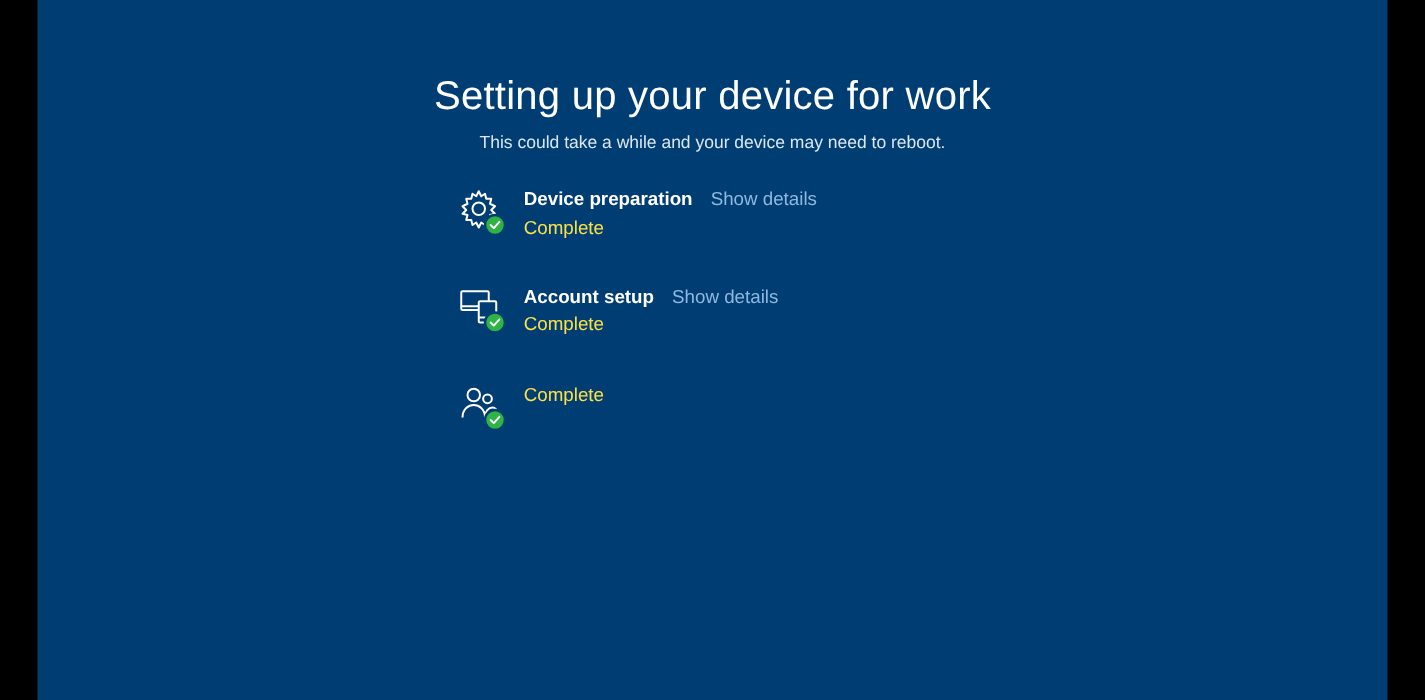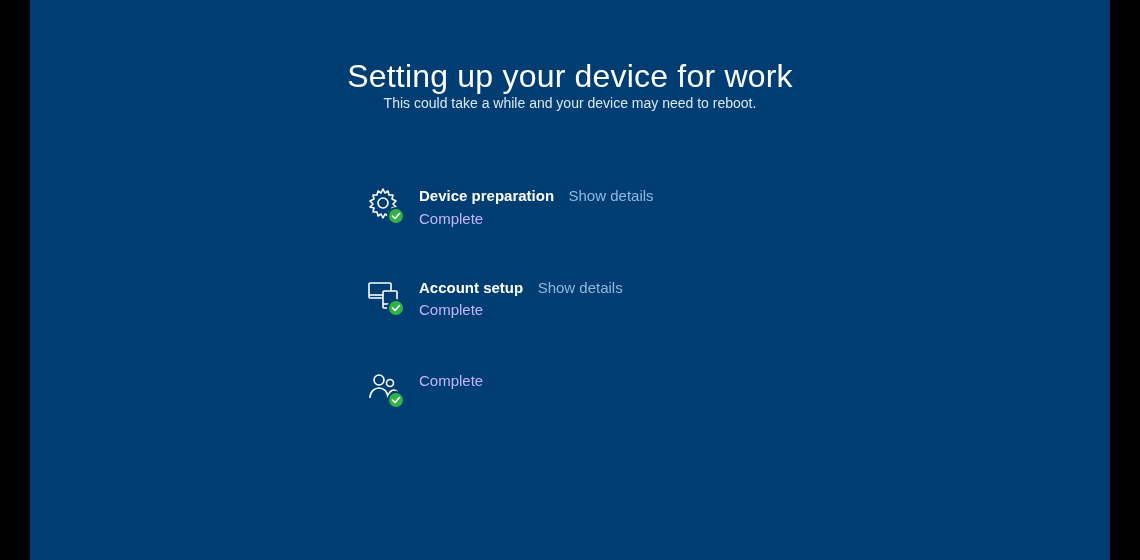--- a/index.html
+++ b/index.html
@@ -20,33 +20,34 @@
     position: relative;
   }
   .content {
     padding-top: 58px;
     text-align: center;
   }
   .title {
     font-size: 32px;
     font-weight: 300;
     letter-spacing: 0.2px;
+    margin-bottom: 10px;
   }
   .subtitle {
     font-size: 14px;
     font-weight: 400;
     color: #dbe7f0;
   }
   .steps {
-    margin-top: 74px;
+    margin-top: 28px;
     display: flex;
     flex-direction: column;
     align-items: flex-start;
     padding-left: 335px;
-    gap: 48px;
+    gap: 34px;
   }
   .step {
     display: flex;
     align-items: flex-start;
     gap: 18px;
     text-align: left;
   }
   .step-icon {
     width: 36px;
     height: 36px;
@@ -78,21 +79,21 @@
     font-size: 15px;
     font-weight: 400;
     color: #8fb8e0;
     margin-left: 10px;
     cursor: pointer;
     display: inline;
   }
   .step-status {
     font-size: 15px;
     font-weight: 400;
-    color: #c4b5fd;
+    color: #fde047;
     margin-top: 2px;
   }
 </style>
 </head>
 <body>
 
 <div class="screen">
   <div class="content">
     <h1 class="title">Setting up your device for work</h1>
     <p class="subtitle">This could take a while and your device may need to reboot.</p>

